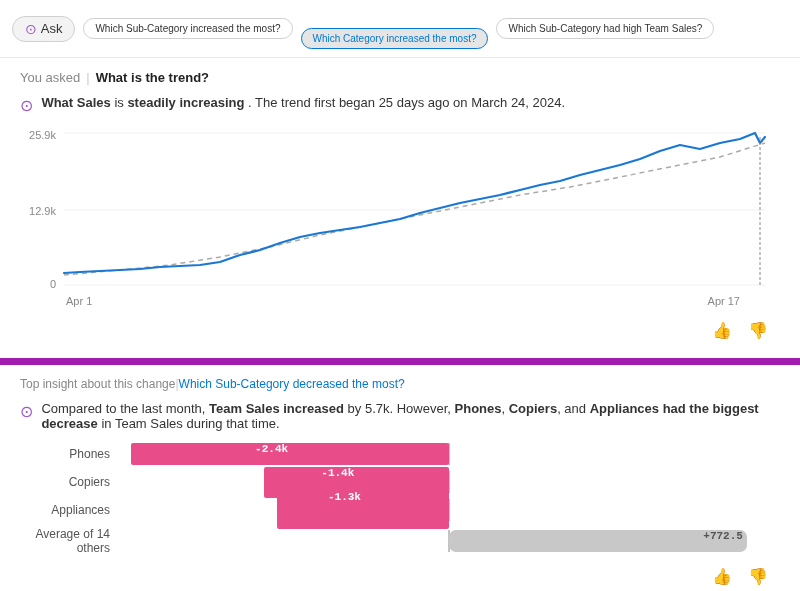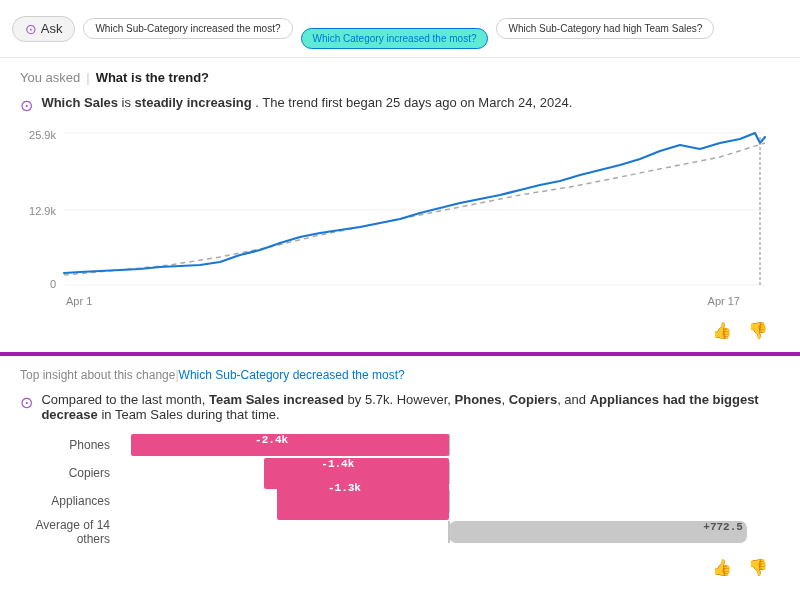--- a/index.html
+++ b/index.html
@@ -47,28 +47,28 @@
       border-radius: 14px;
       padding: 4px 11px;
       cursor: pointer;
       font-size: 10px;
       color: #333;
       white-space: nowrap;
     }
     .chip.active {
       border-color: #0078d4;
       color: #0078d4;
-      background: #5eead4;
+      background: #e5e5e5;
       margin-top: 20px;
     }
 
     
     .section {
-      padding: 12px 20px 6px 20px;
-      border-bottom: 4px solid #a21caf;
+      padding: 12px 20px 12px 20px;
+      border-bottom: 7px solid #a21caf;
     }
 
     .you-asked {
       display: flex;
       align-items: center;
       gap: 6px;
       font-size: 13px;
       margin-bottom: 10px;
       color: #555;
     }
@@ -236,21 +236,21 @@
 <div class="section">
   <div class="you-asked">
     <span class="label">You asked</span>
     <span style="color:#ccc;">|</span>
     <span class="question">What is the trend?</span>
   </div>
 
   <div class="insight-line">
     <span class="insight-icon">⊙</span>
     <span>
-      <strong>Which Sales</strong>
+      <strong>What Sales</strong>
       <span> is </span>
       <strong>steadily increasing</strong>
       <span>. The trend first began 25 days ago on March 24, 2024.</span>
     </span>
   </div>
 
   <div class="chart-container">
     <svg class="line-chart" width="755" height="170" viewBox="0 0 755 170">
 
       <text x="36" y="14" font-size="11" fill="#888" text-anchor="end">25.9k</text>

